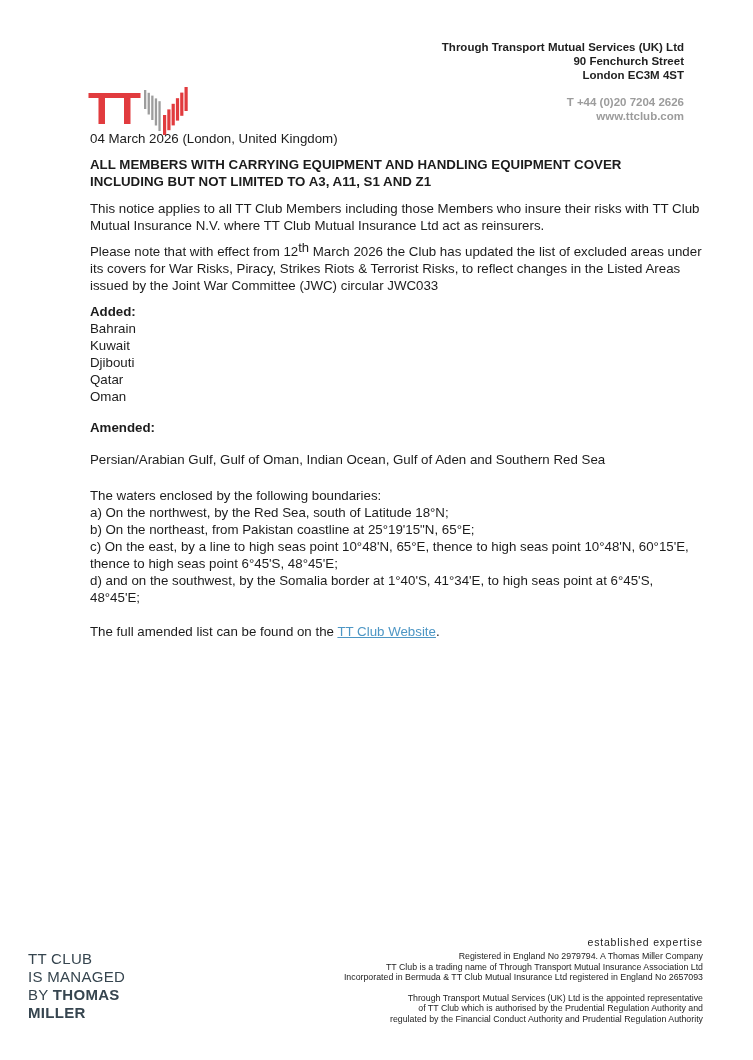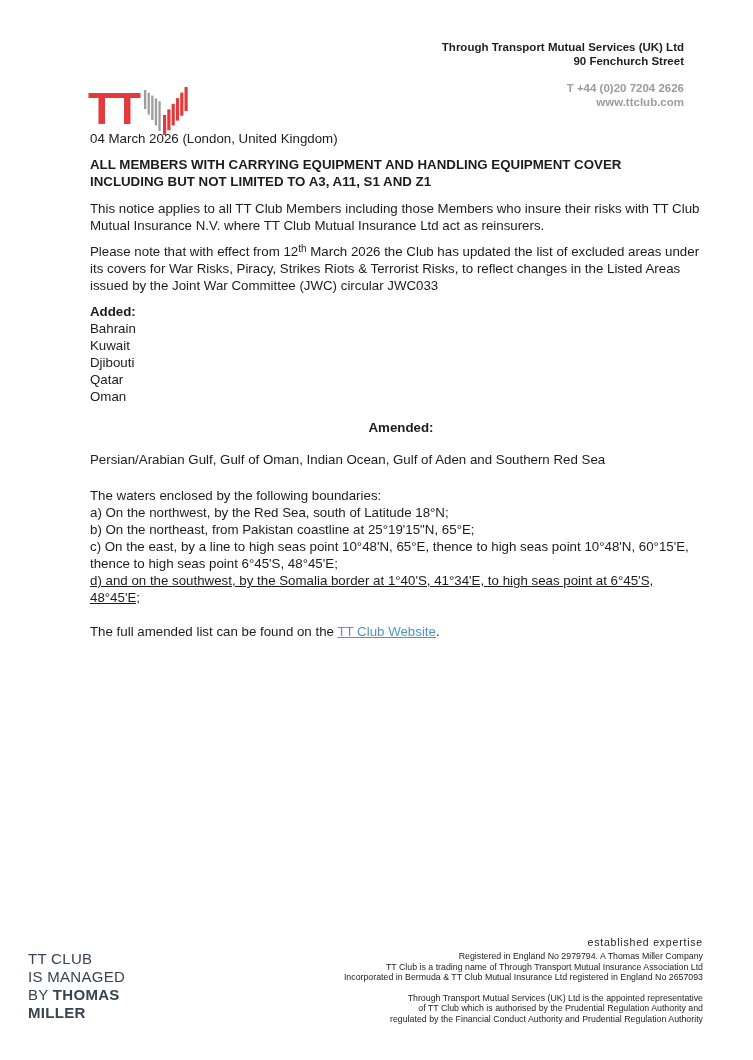--- a/index.html
+++ b/index.html
@@ -55,31 +55,31 @@
     top: 130px;
     width: 622px;
     font-size: 13.3px;
     line-height: 17px;
     color: #1c1c1c;
   }
   .date-line { margin-bottom: 9px; }
   .subject { font-weight: bold; margin-bottom: 10px; }
   .para { margin-bottom: 9px; }
   .bold-label { font-weight: bold; }
-  .amended-label { margin-top: 14px; text-align: center; }
+  .amended-label { margin-top: 14px; }
   .amended-region { margin-top: 15px; }
   .boundaries { margin-top: 19px; }
-  .preline { white-space: pre-line; text-decoration: underline; }
+  .preline { white-space: pre-line; }
   .closing { margin-top: 17px; }
   .closing a {
     color: #4d96c4;
     text-decoration: underline;
     cursor: pointer;
   }
-  sup { font-size: 10px; vertical-align: 4px; line-height: 0; }
+  sup { font-size: 13px; vertical-align: 4px; line-height: 0; }
 
   
   .footer-left {
     position: absolute;
     left: 28px;
     top: 950px;
     font-size: 15px;
     line-height: 18px;
     color: #36454f;
     letter-spacing: 0.3px;
@@ -126,20 +126,21 @@
           <rect x="36.2" y="7.6" width="3.2" height="23.2"></rect>
           <rect x="40.5" y="2" width="3.2" height="24"></rect>
         </g>
       </svg>
     </span>
   </div>
 
   <div class="header-right">
     <div>Through Transport Mutual Services (UK) Ltd</div>
     <div>90 Fenchurch Street</div>
+    <div>London EC3M 4ST</div>
     <div class="header-contact">
       <div>T +44 (0)20 7204 2626</div>
       <div>www.ttclub.com</div>
     </div>
   </div>
 
   <div class="letter">
     <div class="date-line">04 March 2026 (London, United Kingdom)</div>
 
     <div class="subject">

